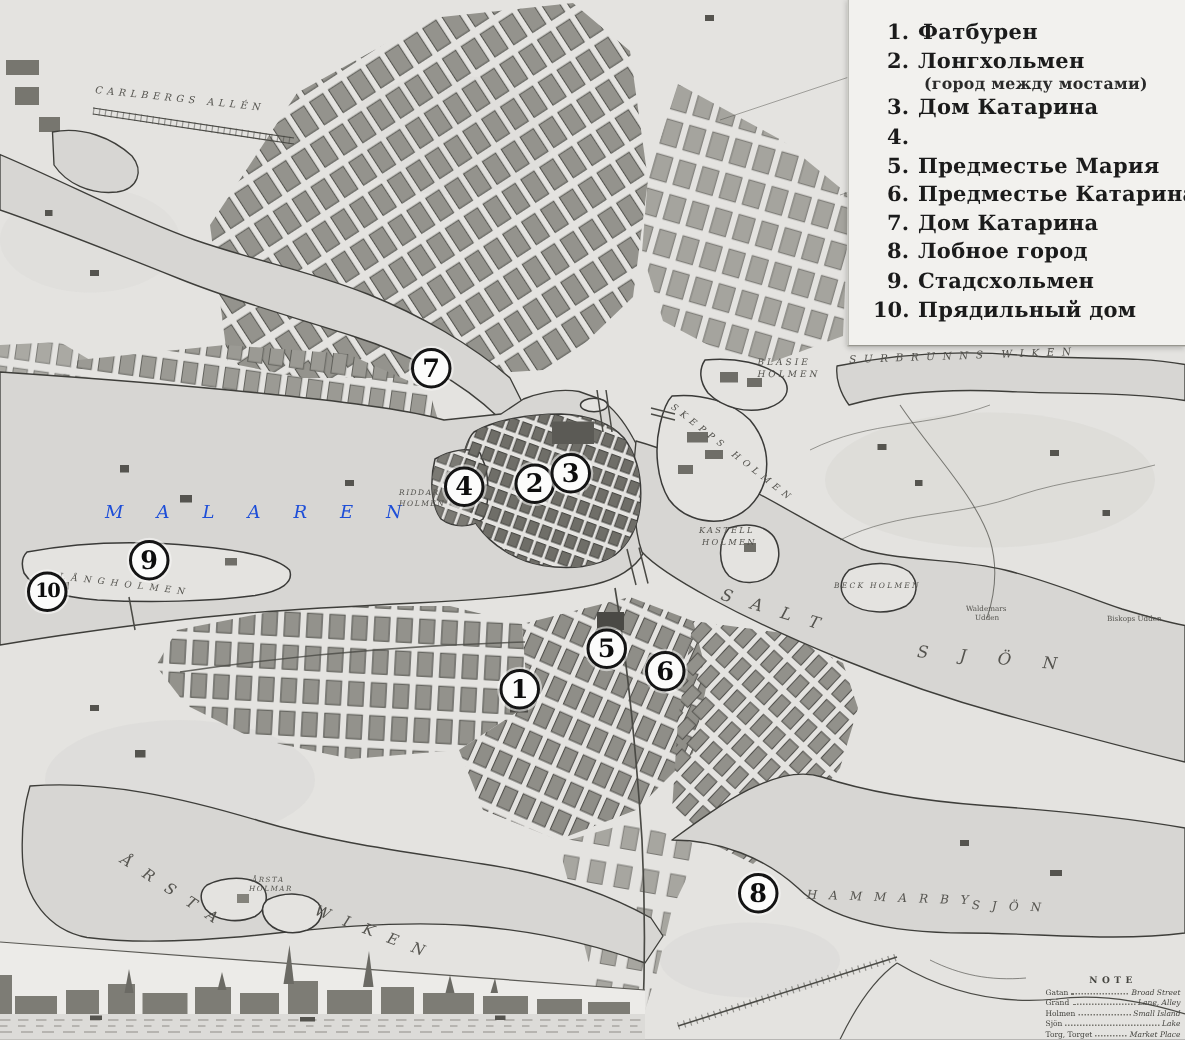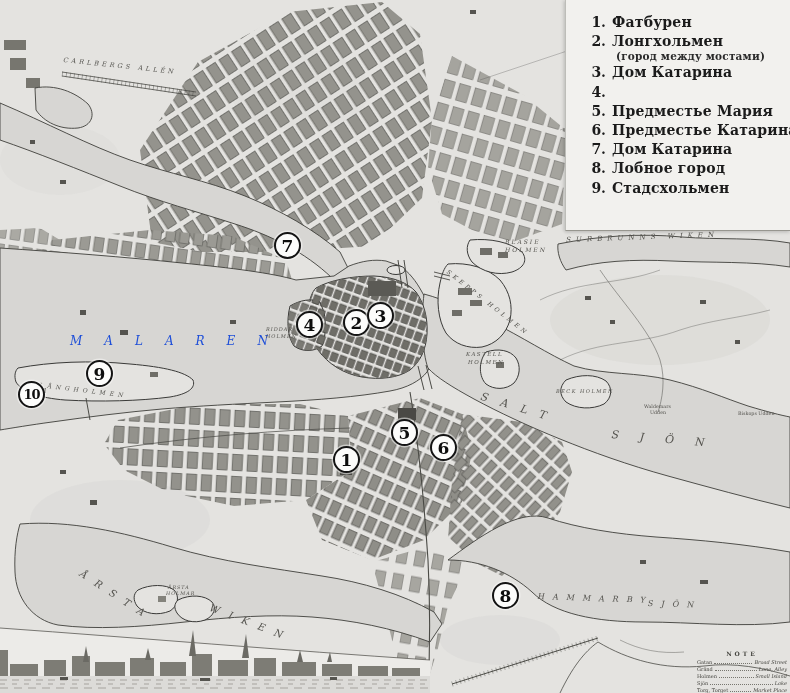--- a/index.html
+++ b/index.html
@@ -310,20 +310,24 @@
       <span class="ltext">Дом Катарина</span>
     </div>
     <div class="lrow">
       <span class="lnum">8.</span>
       <span class="ltext">Лобное город</span>
     </div>
     <div class="lrow">
       <span class="lnum">9.</span>
       <span class="ltext">Стадсхольмен</span>
     </div>
+    <div class="lrow">
+      <span class="lnum">10.</span>
+      <span class="ltext">Прядильный дом</span>
+    </div>
   </div>
 
   <div class="note">
     <div class="note-title">NOTE</div>
     <div class="note-row">
       <span class="note-term">Gatan</span>
       <span class="note-lead"></span>
       <span class="note-mean">Broad Street</span>
     </div>
     <div class="note-row">

